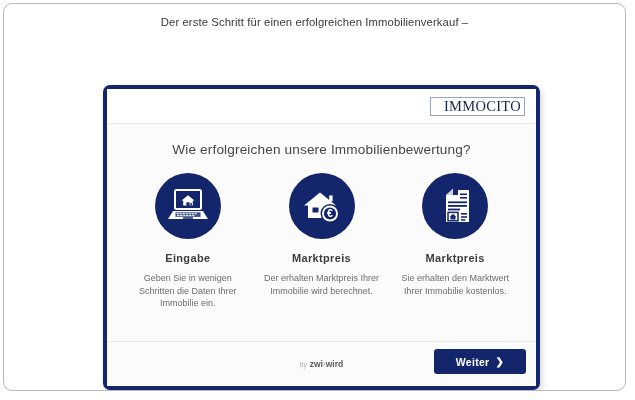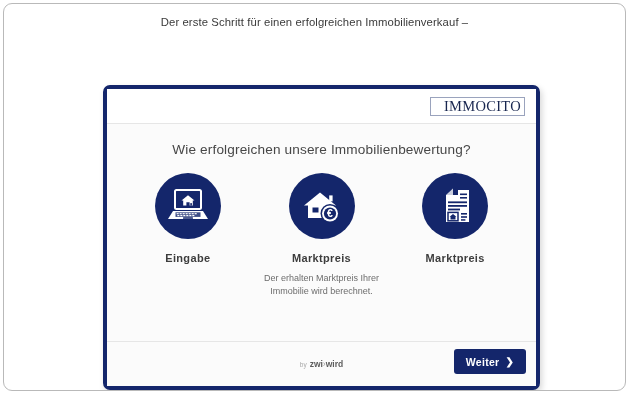--- a/index.html
+++ b/index.html
@@ -147,21 +147,21 @@
     letter-spacing: 0.2px;
   }
   .byline .by { font-size: 6.5px; color: #a8a8a8; }
   .byline .brand { font-weight: bold; color: #5c5c5c; letter-spacing: 0px; }
   .byline .brand .lite { font-weight: normal; color: #9a9a9a; }
 
   .next-button {
     position: absolute;
     right: 10px;
     top: 7px;
-    width: 72px;
+    width: 92px;
     height: 25px;
     background: #14266b;
     border: none;
     border-radius: 3px;
     color: #ffffff;
     font-family: "Liberation Sans", sans-serif;
     font-size: 10.5px;
     font-weight: bold;
     letter-spacing: 0.3px;
     cursor: pointer;
@@ -213,20 +213,21 @@
                   <rect x="13.3" y="29" width="2.1" height="1.2"></rect>
                 <rect x="16.3" y="29" width="2.1" height="1.2"></rect>
                   <rect x="19.3" y="29" width="2.1" height="1.2"></rect>
                 <rect x="22.3" y="29" width="2.1" height="1.2"></rect>
                   <rect x="25.3" y="29" width="2.1" height="1.2"></rect>
               </g>
               <rect x="16" y="31.2" width="10" height="1.6" rx="0.6" fill="#14266b"></rect>
             </svg>
           </div>
           <div class="step-title">Eingabe</div>
+          <div class="step-desc">Geben Sie in wenigen Schritten die Daten Ihrer Immobilie ein.</div>
         </div>
 
         <div class="step">
           <div class="circle">
             <svg width="42" height="40" viewBox="0 0 42 40" aria-hidden="true">
               <path d="M3 19.5 L19 6.5 L35 19.5 L31 19.5 L31 32 L7 32 L7 19.5 Z" fill="#ffffff"></path>
               <rect x="28.2" y="9.4" width="3.4" height="6" fill="#ffffff"></rect>
               <rect x="11.5" y="21.5" width="6" height="5" fill="#14266b"></rect>
               <rect x="21.5" y="23" width="5" height="9" fill="#14266b"></rect>
               <circle cx="29" cy="27.5" r="9.5" fill="#14266b"></circle>
@@ -253,20 +254,21 @@
                 <rect x="14" y="22.6" width="12" height="1.8"></rect>
                 <rect x="27" y="27" width="6" height="1.6"></rect>
                 <rect x="27" y="30.2" width="6" height="1.6"></rect>
                 <rect x="27" y="33.2" width="4.4" height="1.5"></rect>
               </g>
               <rect x="14" y="26.4" width="10" height="8.4" fill="none" stroke="#14266b" stroke-width="1.5"></rect>
               <path d="M19 28 L22.4 30.8 L21.5 30.8 L21.5 33.4 L16.5 33.4 L16.5 30.8 L15.6 30.8 Z" fill="#14266b"></path>
             </svg>
           </div>
           <div class="step-title">Marktpreis</div>
+          <div class="step-desc">Sie erhalten den Marktwert Ihrer Immobilie kostenlos.</div>
         </div>
 
       </div>
     </div>
 
     <div class="card-footer">
       <div class="byline">
         <span class="by">by</span>
         <span class="brand"><span>zwi</span><span class="lite">›</span><span>wird</span></span>
       </div>

